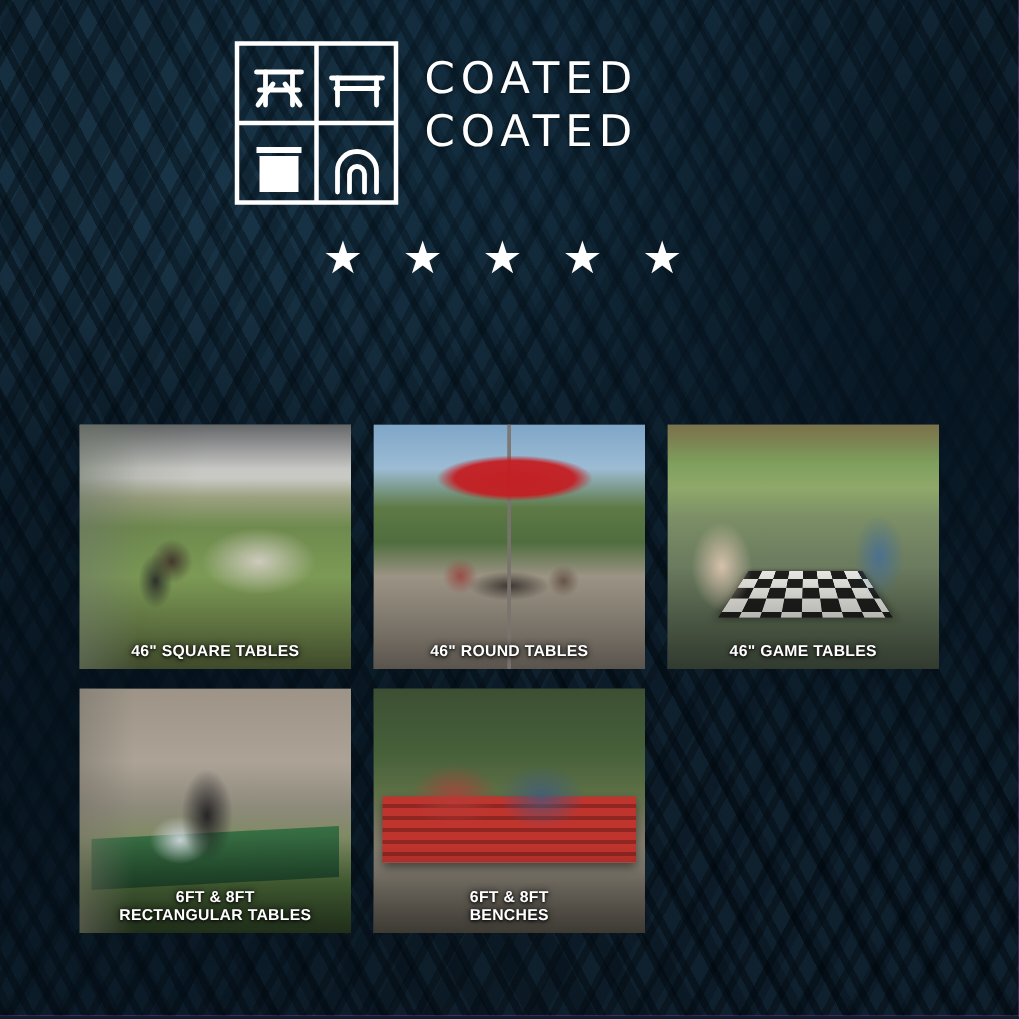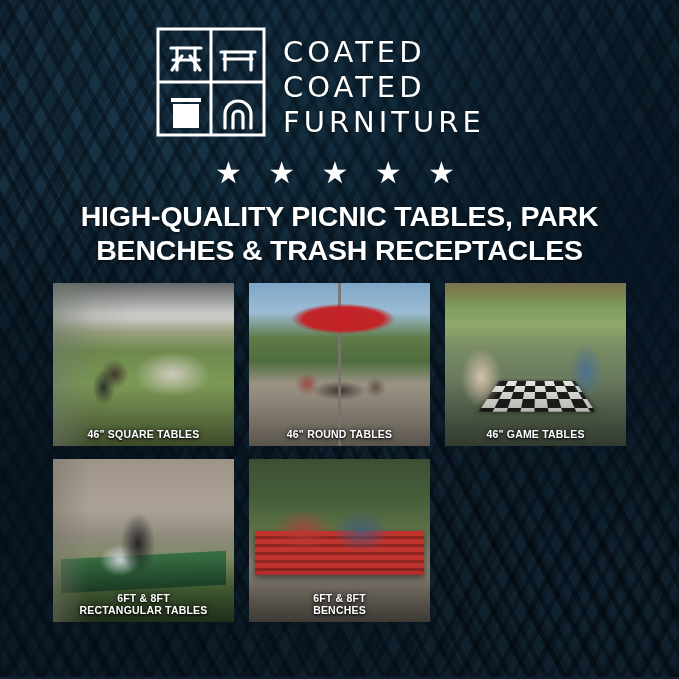--- a/index.html
+++ b/index.html
@@ -372,30 +372,25 @@
 
           <g stroke="#ffffff" stroke-width="3.2" fill="none" stroke-linecap="round">
             <path d="M70 102 L70 88 A13 13 0 0 1 96 88 L96 102"></path>
             <path d="M78 102 L78 90 A5 5 0 0 1 88 90 L88 102"></path>
           </g>
         </svg>
       </div>
       <div class="logo-words">
         <div>COATED</div>
         <div>COATED</div>
-        <div>FURNITURE</div>
       </div>
     </div>
 
     <div class="stars">★ ★ ★ ★ ★</div>
 
-    <div class="headline">
-      <div>HIGH-QUALITY PICNIC TABLES, PARK</div>
-      <div>BENCHES &amp; TRASH RECEPTACLES</div>
-    </div>
 
     <div class="tiles">
 
       <div class="tile">
         <div class="photo p1"></div>
         <div class="caption">46" SQUARE TABLES</div>
       </div>
 
       <div class="tile">
         <div class="photo p2"></div>

